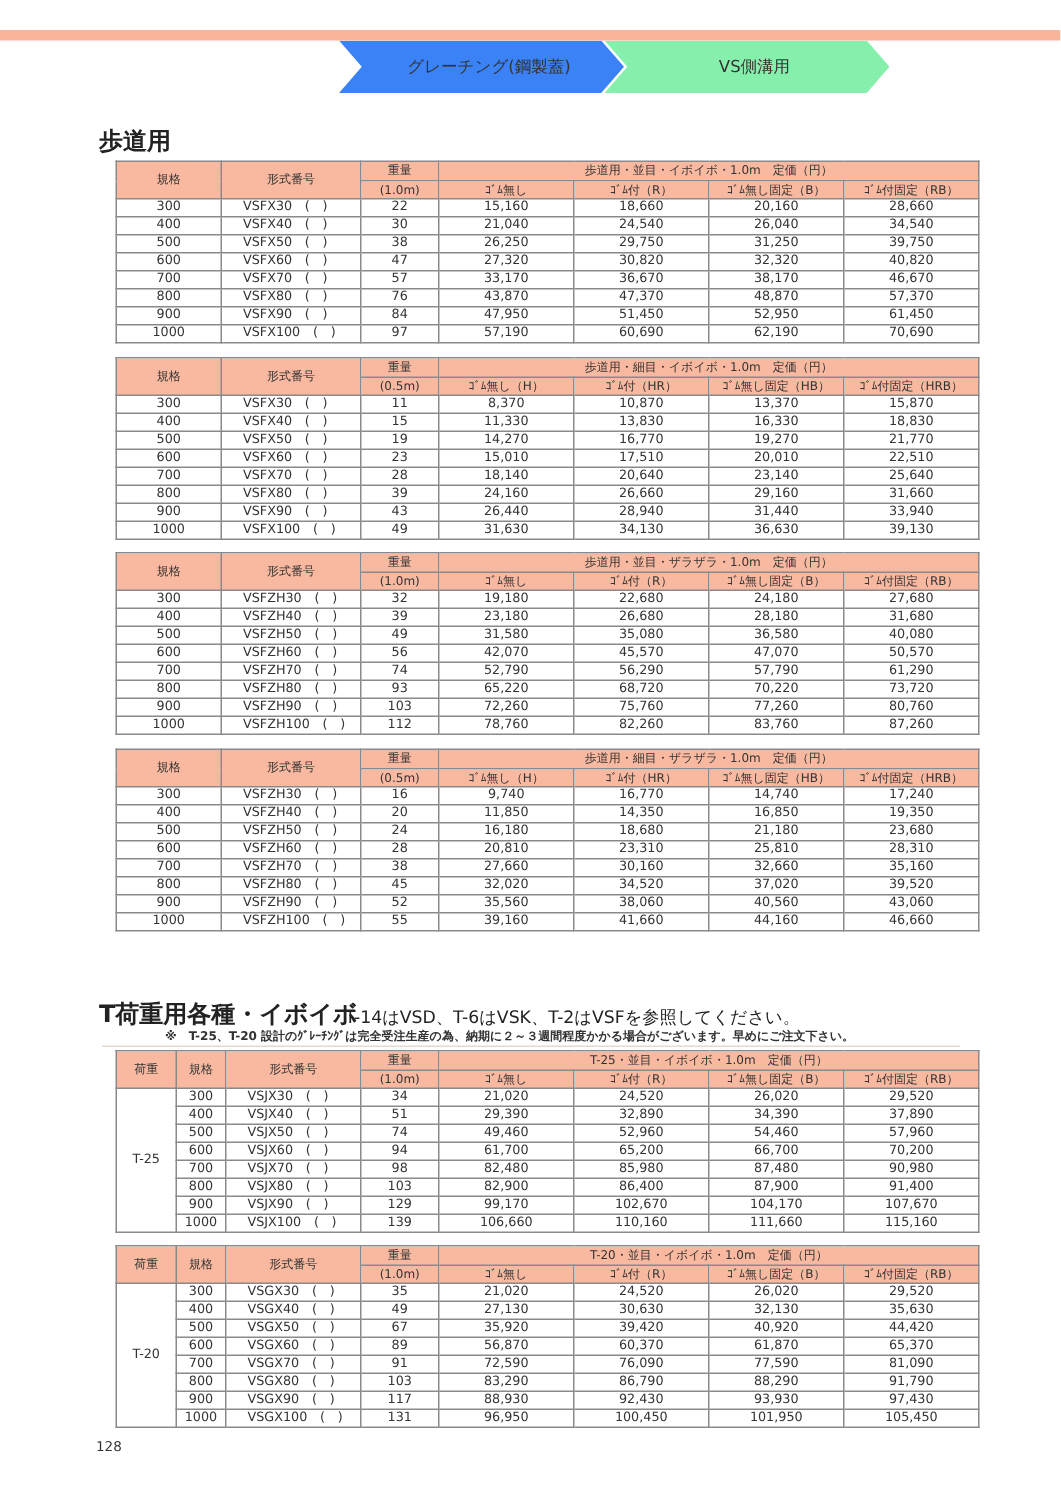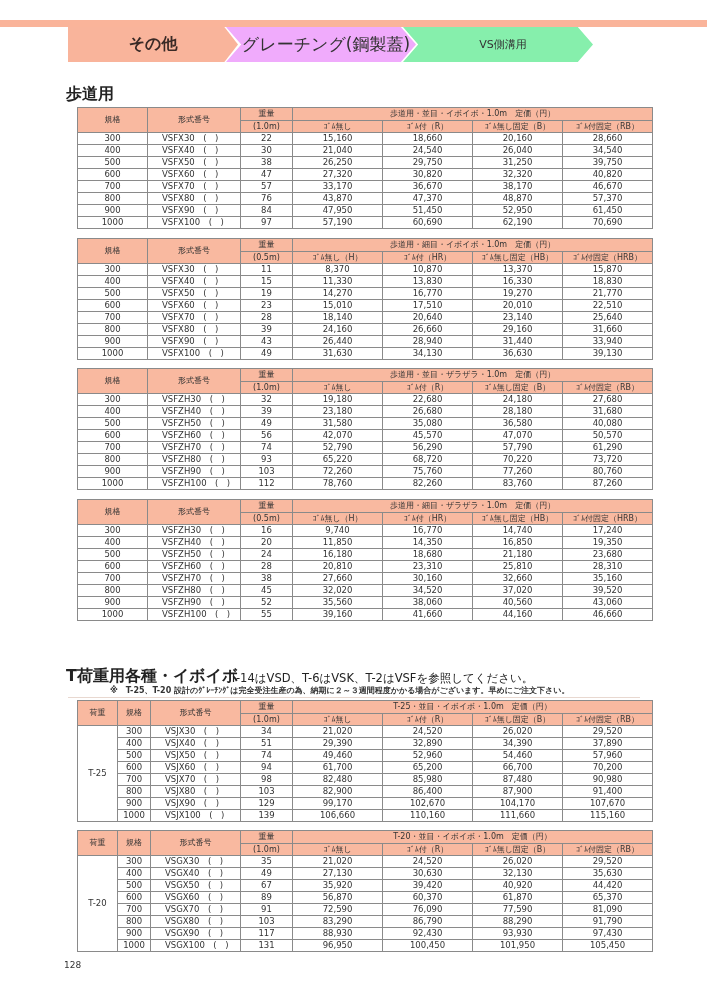--- a/index.html
+++ b/index.html
@@ -3,45 +3,42 @@
 <meta charset="utf-8">
 <style>
   html, body { margin:0; padding:0; background:#fff; }
   body { width:707px; height:1000px; position:relative; overflow:hidden;
          font-family:"DejaVu Sans", "Liberation Sans", sans-serif; color:#333; }
   .top-stripe { position:absolute; left:0; top:20px; width:707px; height:7px; background:#fab49a; }
   .tabs { position:absolute; left:68px; top:27px; height:35px; width:560px; }
   .tab { position:absolute; top:0; height:35px; display:flex; align-items:center; justify-content:center; }
   .tab1 { left:0; width:170px; background:#f9b49b; clip-path:polygon(0 0, 92% 0, 100% 50%, 92% 100%, 0 100%); z-index:3;
           font-weight:bold; font-size:16px; color:#3a2a26; }
-  .tab2 { left:158px; width:190px; background:#f0abfc; clip-path:polygon(0 0, 92% 0, 100% 50%, 92% 100%, 0 100%, 8% 50%); z-index:2;
-          font-size:17px; color:#333; padding-left:10px; box-sizing:border-box; }
+  .tab2 { left:158px; width:190px; background:#3b82f6; clip-path:polygon(0 0, 92% 0, 100% 50%, 92% 100%, 0 100%, 8% 50%); z-index:2;
+          font-size:11px; color:#333; padding-left:10px; box-sizing:border-box; }
   .tab3 { left:335px; width:190px; background:#86efac; clip-path:polygon(0 0, 92% 0, 100% 50%, 92% 100%, 0 100%, 8% 50%); z-index:1;
           font-size:11px; color:#333; padding-left:10px; box-sizing:border-box; }
   .section-title { position:absolute; left:66px; font-size:16px; font-weight:bold; color:#222; }
   .note-line { position:absolute; left:230px; top:671px; font-size:11.5px; color:#222; }
   .notice { position:absolute; left:110px; top:685px; font-size:8px; color:#333;font-weight:bold; }
   .notice-rule { position:absolute; left:68px; top:697px; width:572px; height:1px; background:#e8d8d0; }
   table.pt { position:absolute; left:77px; border-collapse:collapse; font-size:8.5px; color:#333;
              table-layout:fixed; width:575px; }
   table.pt th, table.pt td { border:1px solid #8a8a8a; padding:0; height:11px; line-height:11px; text-align:center; white-space:nowrap; overflow:hidden; }
   table.pt th { background:#f9b9a0; font-weight:normal; font-size:8px; }
   table.pt thead tr:first-child th { height:12px; line-height:12px; }
   table.pt td.model { text-align:left; padding-left:14px; }
   table.pt td.load { vertical-align:middle;margin-top:48px; }
   .page-no { position:absolute; left:64px; top:960px; font-size:9px; color:#333; }
 </style>
 </head>
 <body>
 
 <div class="top-stripe"></div>
 <div class="tabs">
-  <div class="tab tab1">
-      <span>その他</span>
-    </div>
   <div class="tab tab2">
       <span>グレーチング(鋼製蓋)</span>
     </div>
   <div class="tab tab3">
       <span>VS側溝用</span>
     </div>
 </div>
 
 <div class="section-title" style="top:84px;">歩道用</div>
 

